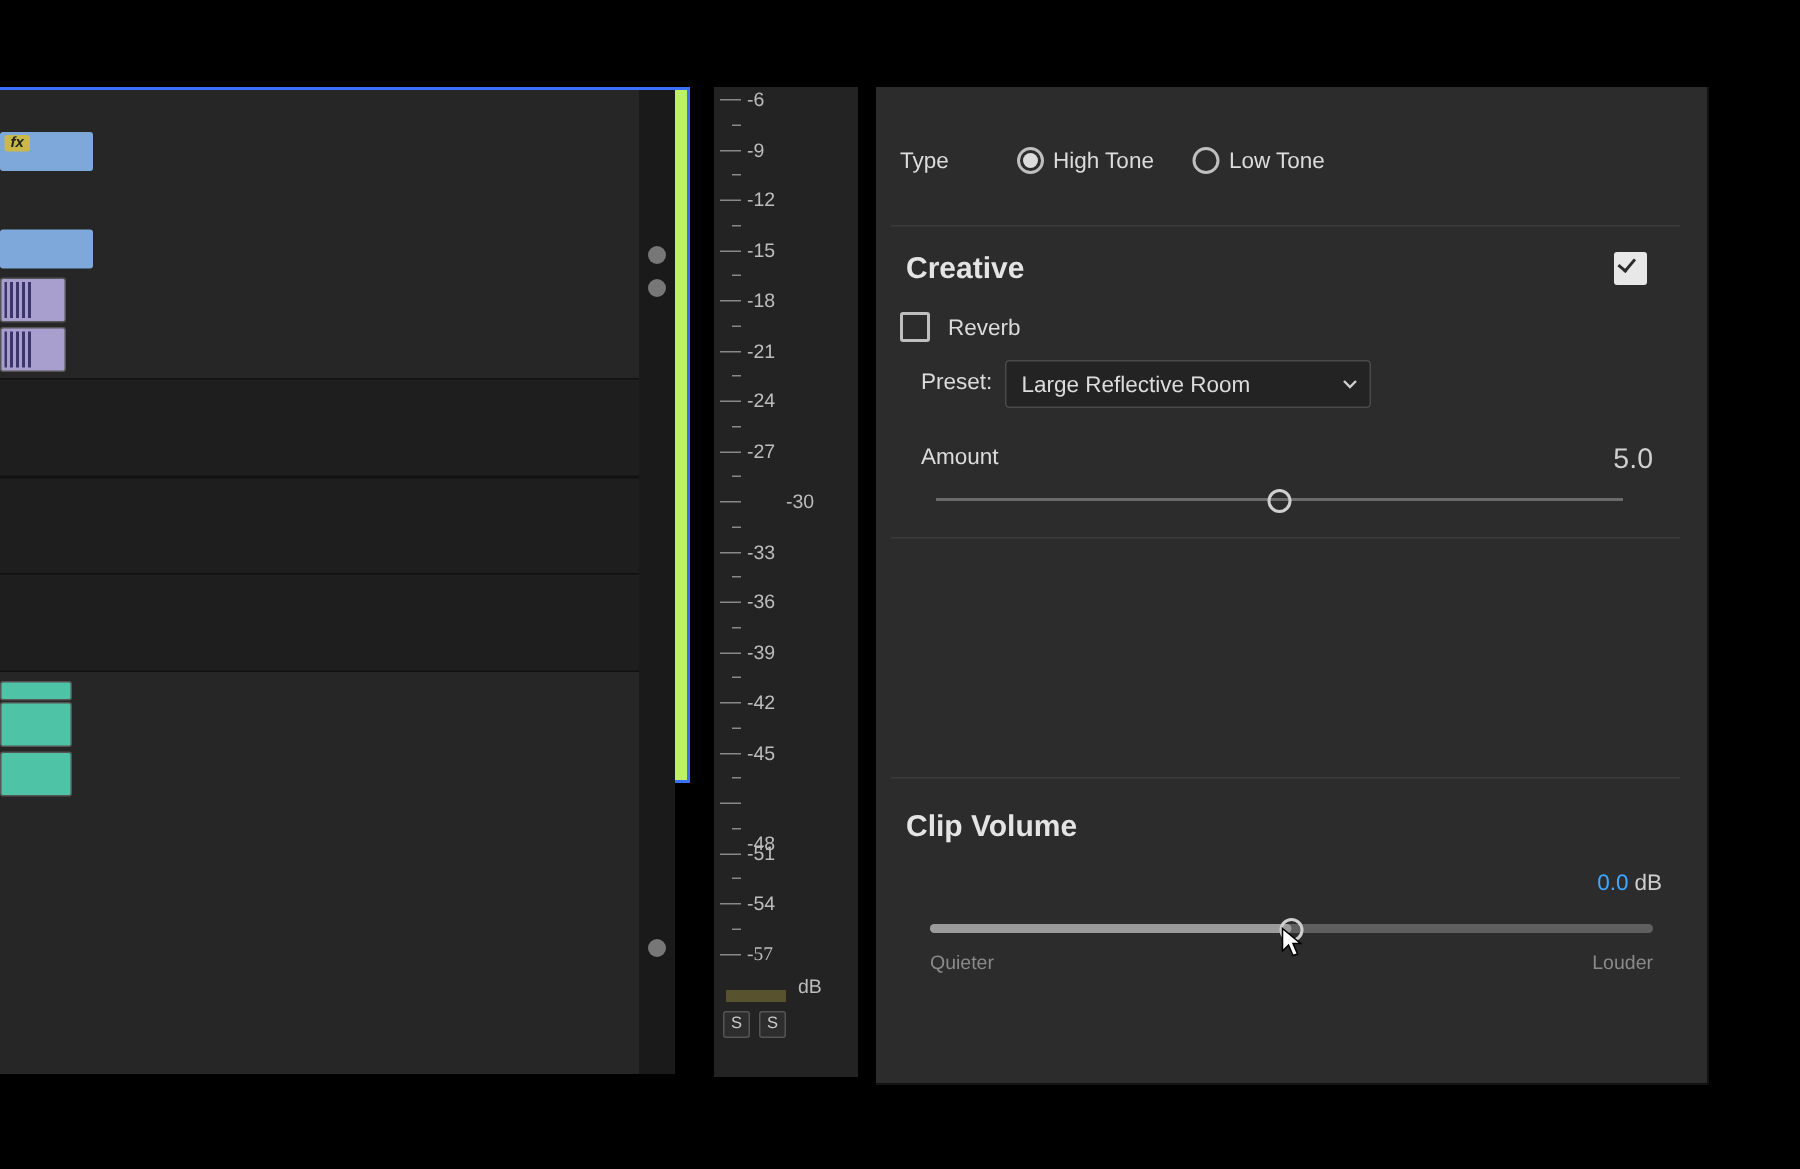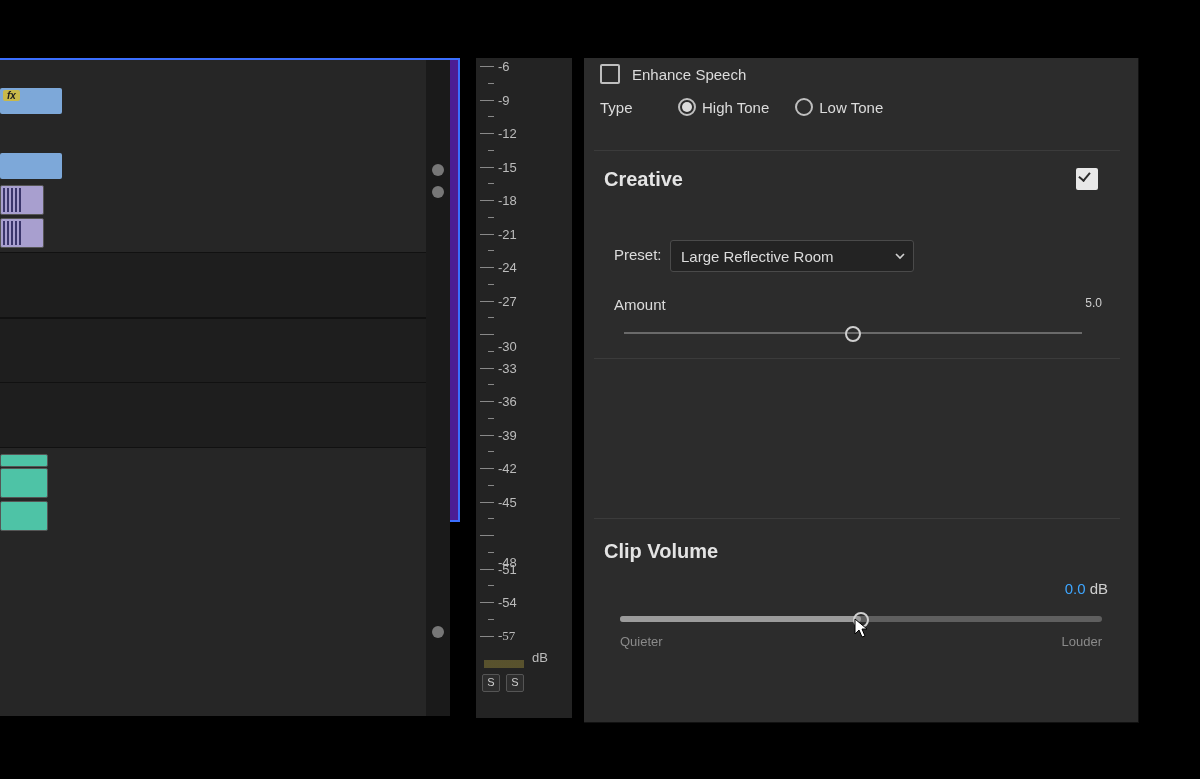--- a/index.html
+++ b/index.html
@@ -1,18 +1,18 @@
 <!DOCTYPE html>
 <html><head>
 <meta charset="utf-8">
 <style>
 html,body{margin:0;padding:0;width:1200px;height:779px;background:#000;font-family:'Segoe UI',Arial,sans-serif;color:#d0d0d0;overflow:hidden;user-select:none}
 .stage{position:absolute;left:0;top:58px;width:1200px;height:682px}
 
-.timeline{position:absolute;left:0;top:0;width:460px;height:464px;background:#4c1d95;border:2px solid #3b6fff;border-left:none;box-sizing:border-box}
+.timeline{position:absolute;left:0;top:0;width:460px;height:464px;background:#bef264;border:2px solid #3b6fff;border-left:none;box-sizing:border-box}
 .tracks{position:absolute;left:0;top:0;width:426px;height:656px;background:#262626}
 .clip{position:absolute;left:0;height:26px;border-radius:2px;box-sizing:border-box;font-size:10px;color:#222}
 .clip.blue{background:#7da8d9}
 .clip.fx{background:#7da8d9;width:62px;top:28px}
 .fx-badge{display:inline-block;background:#c9b94a;color:#222;font-size:10px;font-style:italic;font-weight:600;padding:0 4px;margin:2px 0 0 3px;border-radius:2px}
 .clip.blue2{width:62px;top:93px}
 .clip.wave{background:#a89fcf;width:44px;height:30px;border:1px solid #555}
 .clip.wave1{top:125px}
 .clip.wave2{top:158px}
 .clip.grn{background:#4ec3a6;width:48px;height:30px;border:1px solid #555}
@@ -43,21 +43,21 @@
 .ck{width:16px;height:16px;border:2px solid #bfbfbf;border-radius:2px;margin-right:12px;flex:none;cursor:pointer;position:relative}
 .ck.on{background:#e8e8e8;border-color:#e8e8e8}
 .ck.on::after{content:"";position:absolute;left:3px;top:0;width:5px;height:9px;border:solid #2c2c2c;border-width:0 2px 2px 0;transform:rotate(40deg)}
 .radio{width:14px;height:14px;border:2px solid #bfbfbf;border-radius:50%;margin-right:6px;flex:none;cursor:pointer;position:relative}
 .radio.sel::after{content:"";position:absolute;left:2px;top:2px;width:10px;height:10px;border-radius:50%;background:#dcdcdc}
 .sec-title{position:absolute;left:20px;font-size:20px;font-weight:600;color:#e4e4e4}
 .sec-ck{position:absolute;right:28px;width:18px;height:18px}
 .dd{position:absolute;height:30px;background:#232323;border:1px solid #4a4a4a;border-radius:3px;display:flex;align-items:center;padding:0 10px;color:#dcdcdc;font-size:15px;cursor:pointer}
 .dd .chev{position:absolute;right:8px;top:10px;width:10px;height:10px}
 .chev svg{display:block}
-.amt-val{position:absolute;right:36px;font-size:12px;color:#cfcfcf}
+.amt-val{position:absolute;right:36px;font-size:19px;color:#cfcfcf}
 .slider{position:absolute;height:18px}
 .slider .track{position:absolute;left:0;right:0;top:8px;height:2px;background:#6a6a6a}
 .slider .thumb{position:absolute;top:2px;width:12px;height:12px;border:2px solid #cfcfcf;border-radius:50%;background:transparent;transform:translateX(-50%);cursor:pointer}
 .slider.fill .track{height:6px;top:6px;border-radius:3px;background:#5f5f5f}
 .slider.fill .fill{position:absolute;left:0;top:6px;height:6px;background:#9b9b9b;border-radius:3px}
 .hint{position:absolute;font-size:13px;color:#8a8a8a}
 .lvl-val{position:absolute;right:30px;font-size:15px}
 .lvl-val .n{color:#3ea6ff}
 .lvl-val .u{color:#cfcfcf;margin-left:4px}
 .hr{position:absolute;left:10px;right:18px;height:1px;background:#3b3b3b}
@@ -117,21 +117,21 @@
         <div class="meter-tick long" style="top: 175.5px;"></div>
         <div class="meter-lbl" style="top: 175.5px;">-21</div>
         <div class="meter-tick short" style="top: 192.25px;"></div>
         <div class="meter-tick long" style="top: 209px;"></div>
         <div class="meter-lbl" style="top: 209px;">-24</div>
         <div class="meter-tick short" style="top: 225.75px;"></div>
         <div class="meter-tick long" style="top: 242.5px;"></div>
         <div class="meter-lbl" style="top: 242.5px;">-27</div>
         <div class="meter-tick short" style="top: 259.25px;"></div>
         <div class="meter-tick long" style="top: 276px;"></div>
-        <div class="meter-lbl" style="top: 288px;">-30</div>
+        <div class="meter-lbl" style="top: 276px; margin-left: 26px;">-30</div>
         <div class="meter-tick short" style="top: 292.75px;"></div>
         <div class="meter-tick long" style="top: 309.5px;"></div>
         <div class="meter-lbl" style="top: 309.5px;">-33</div>
         <div class="meter-tick short" style="top: 326.25px;"></div>
         <div class="meter-tick long" style="top: 343px;"></div>
         <div class="meter-lbl" style="top: 343px;">-36</div>
         <div class="meter-tick short" style="top: 359.75px;"></div>
         <div class="meter-tick long" style="top: 376.5px;"></div>
         <div class="meter-lbl" style="top: 376.5px;">-39</div>
         <div class="meter-tick short" style="top: 393.25px;"></div>
@@ -156,38 +156,38 @@
     <div class="meter-bars"></div>
     <div class="meter-db">dB</div>
     <div class="solo-row">
       <div class="solo-btn">S</div>
       <div class="solo-btn">S</div>
     </div>
   </div>
 
   <div class="panel">
 
-    <div class="row" style="top:6px">
-      <span class="ck"></span>
-      <span>Enhance Speech</span>
-    </div>
 
     <div class="row" style="top:40px">
       <span style="width:78px">Type</span>
       <span class="radio sel"></span>
       <span style="margin-right:26px">High Tone</span>
       <span class="radio"></span>
       <span>Low Tone</span>
     </div>
 
     <div class="hr" style="top:92px"></div>
 
     <div class="sec-title" style="top:110px">Creative</div>
     <span class="ck on sec-ck" style="top:110px"></span>
 
+    <div class="row" style="top:150px">
+      <span class="ck"></span>
+      <span>Reverb</span>
+    </div>
 
     <div style="position:absolute;left:30px;top:188px;font-size:15px;color:#dcdcdc">Preset:</div>
     <div class="dd" style="left:86px;top:182px;width:222px">
       <span>Large Reflective Room</span>
       <span class="chev">
         <svg width="10" height="10" viewBox="0 0 10 10">
             <path d="M1 3 L5 7 L9 3" stroke="#cfcfcf" stroke-width="1.6" fill="none"></path>
           </svg>
       </span>
     </div>

